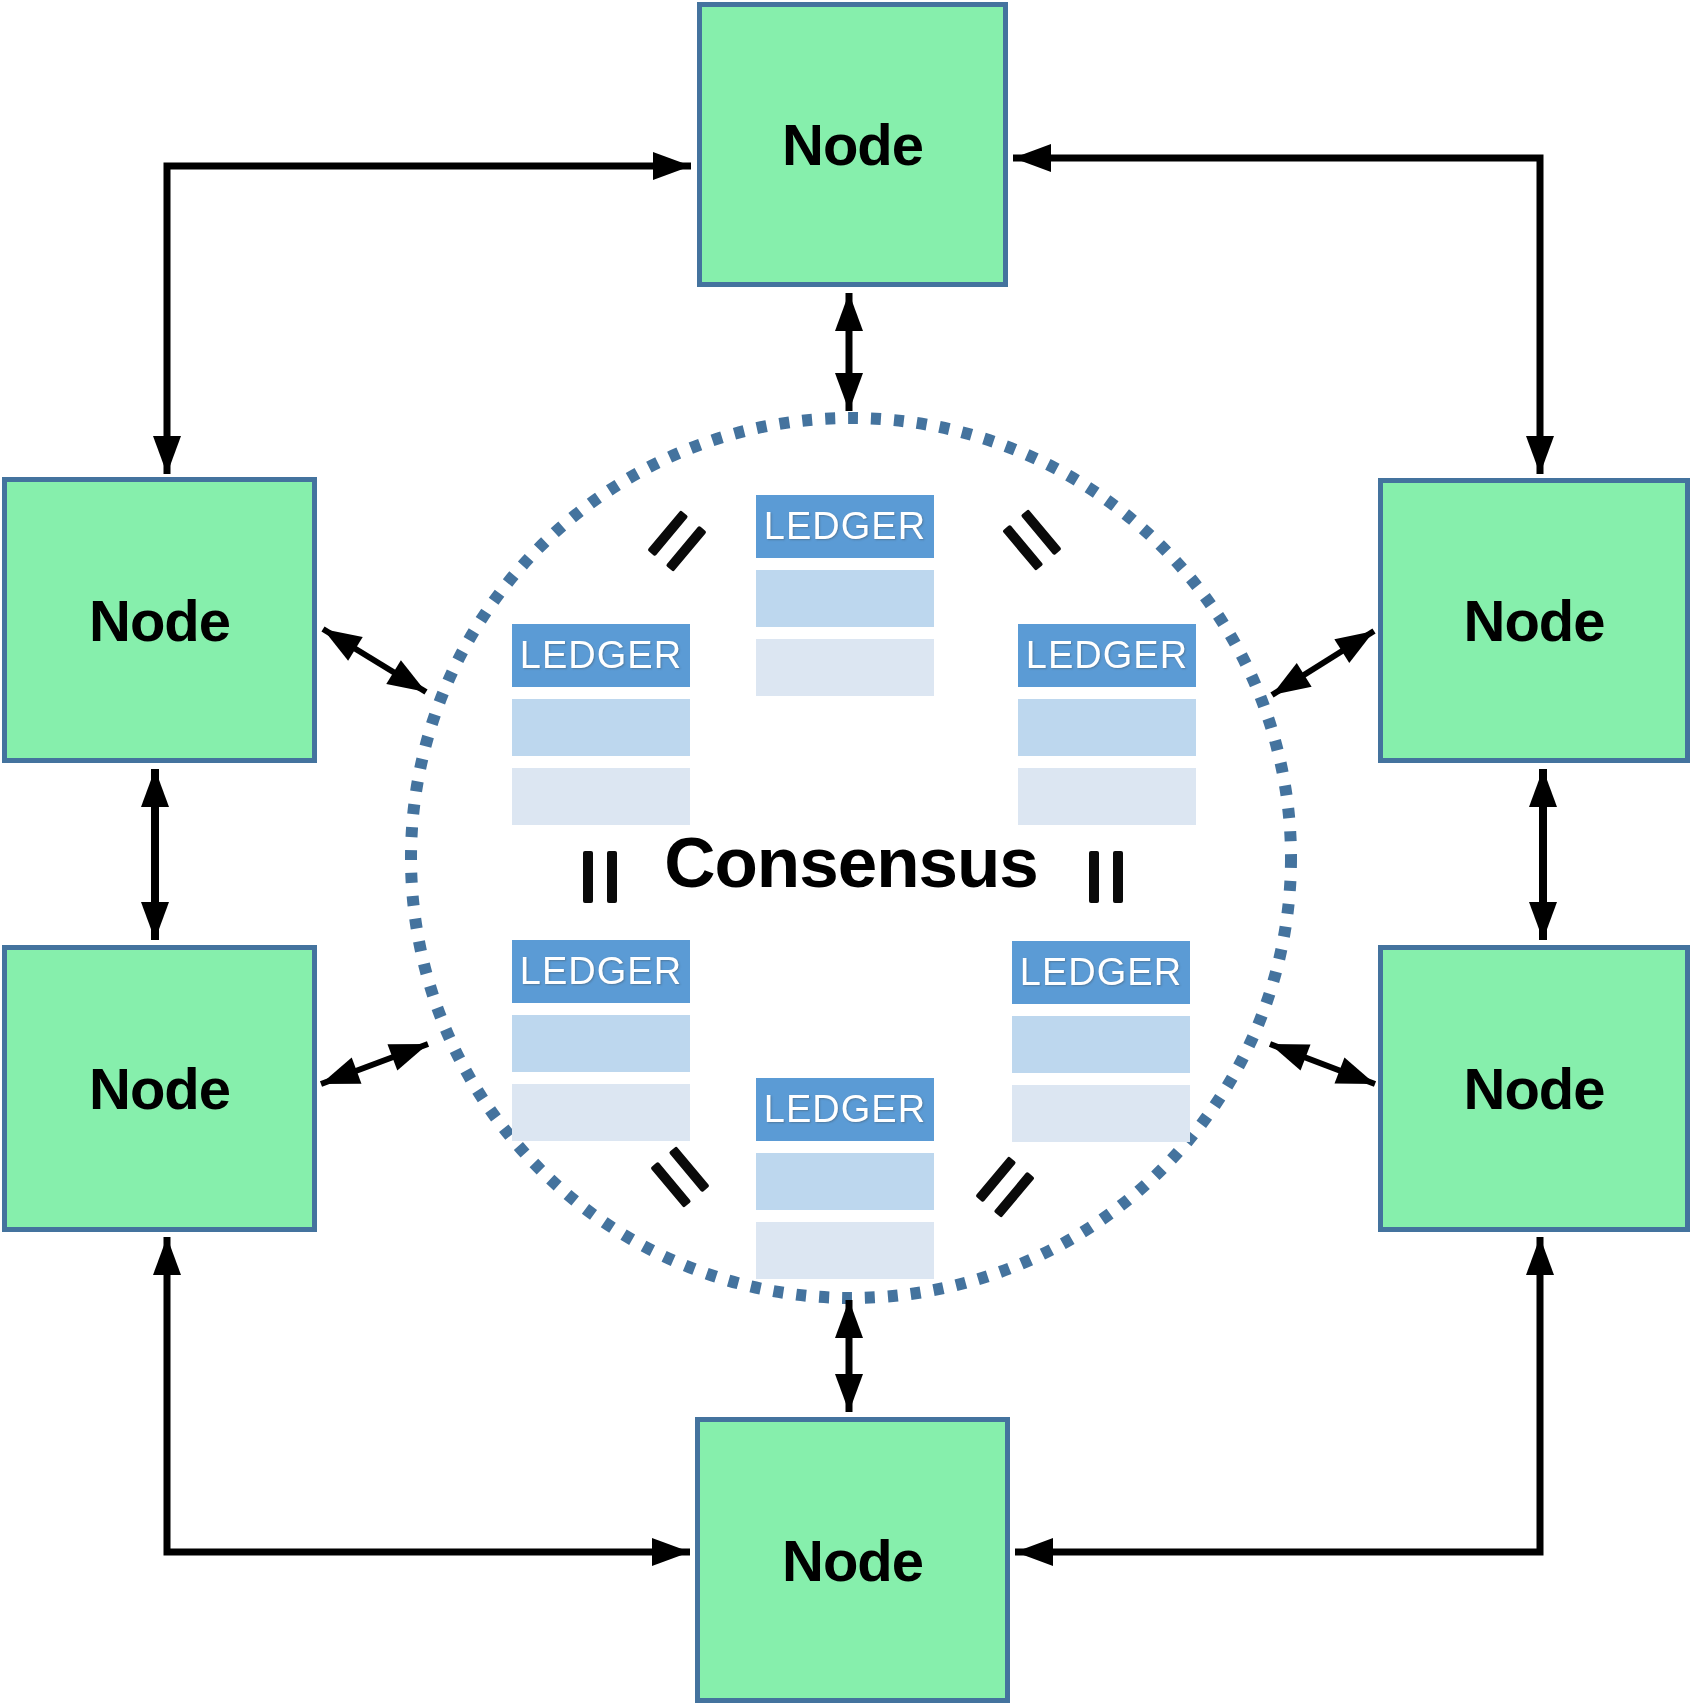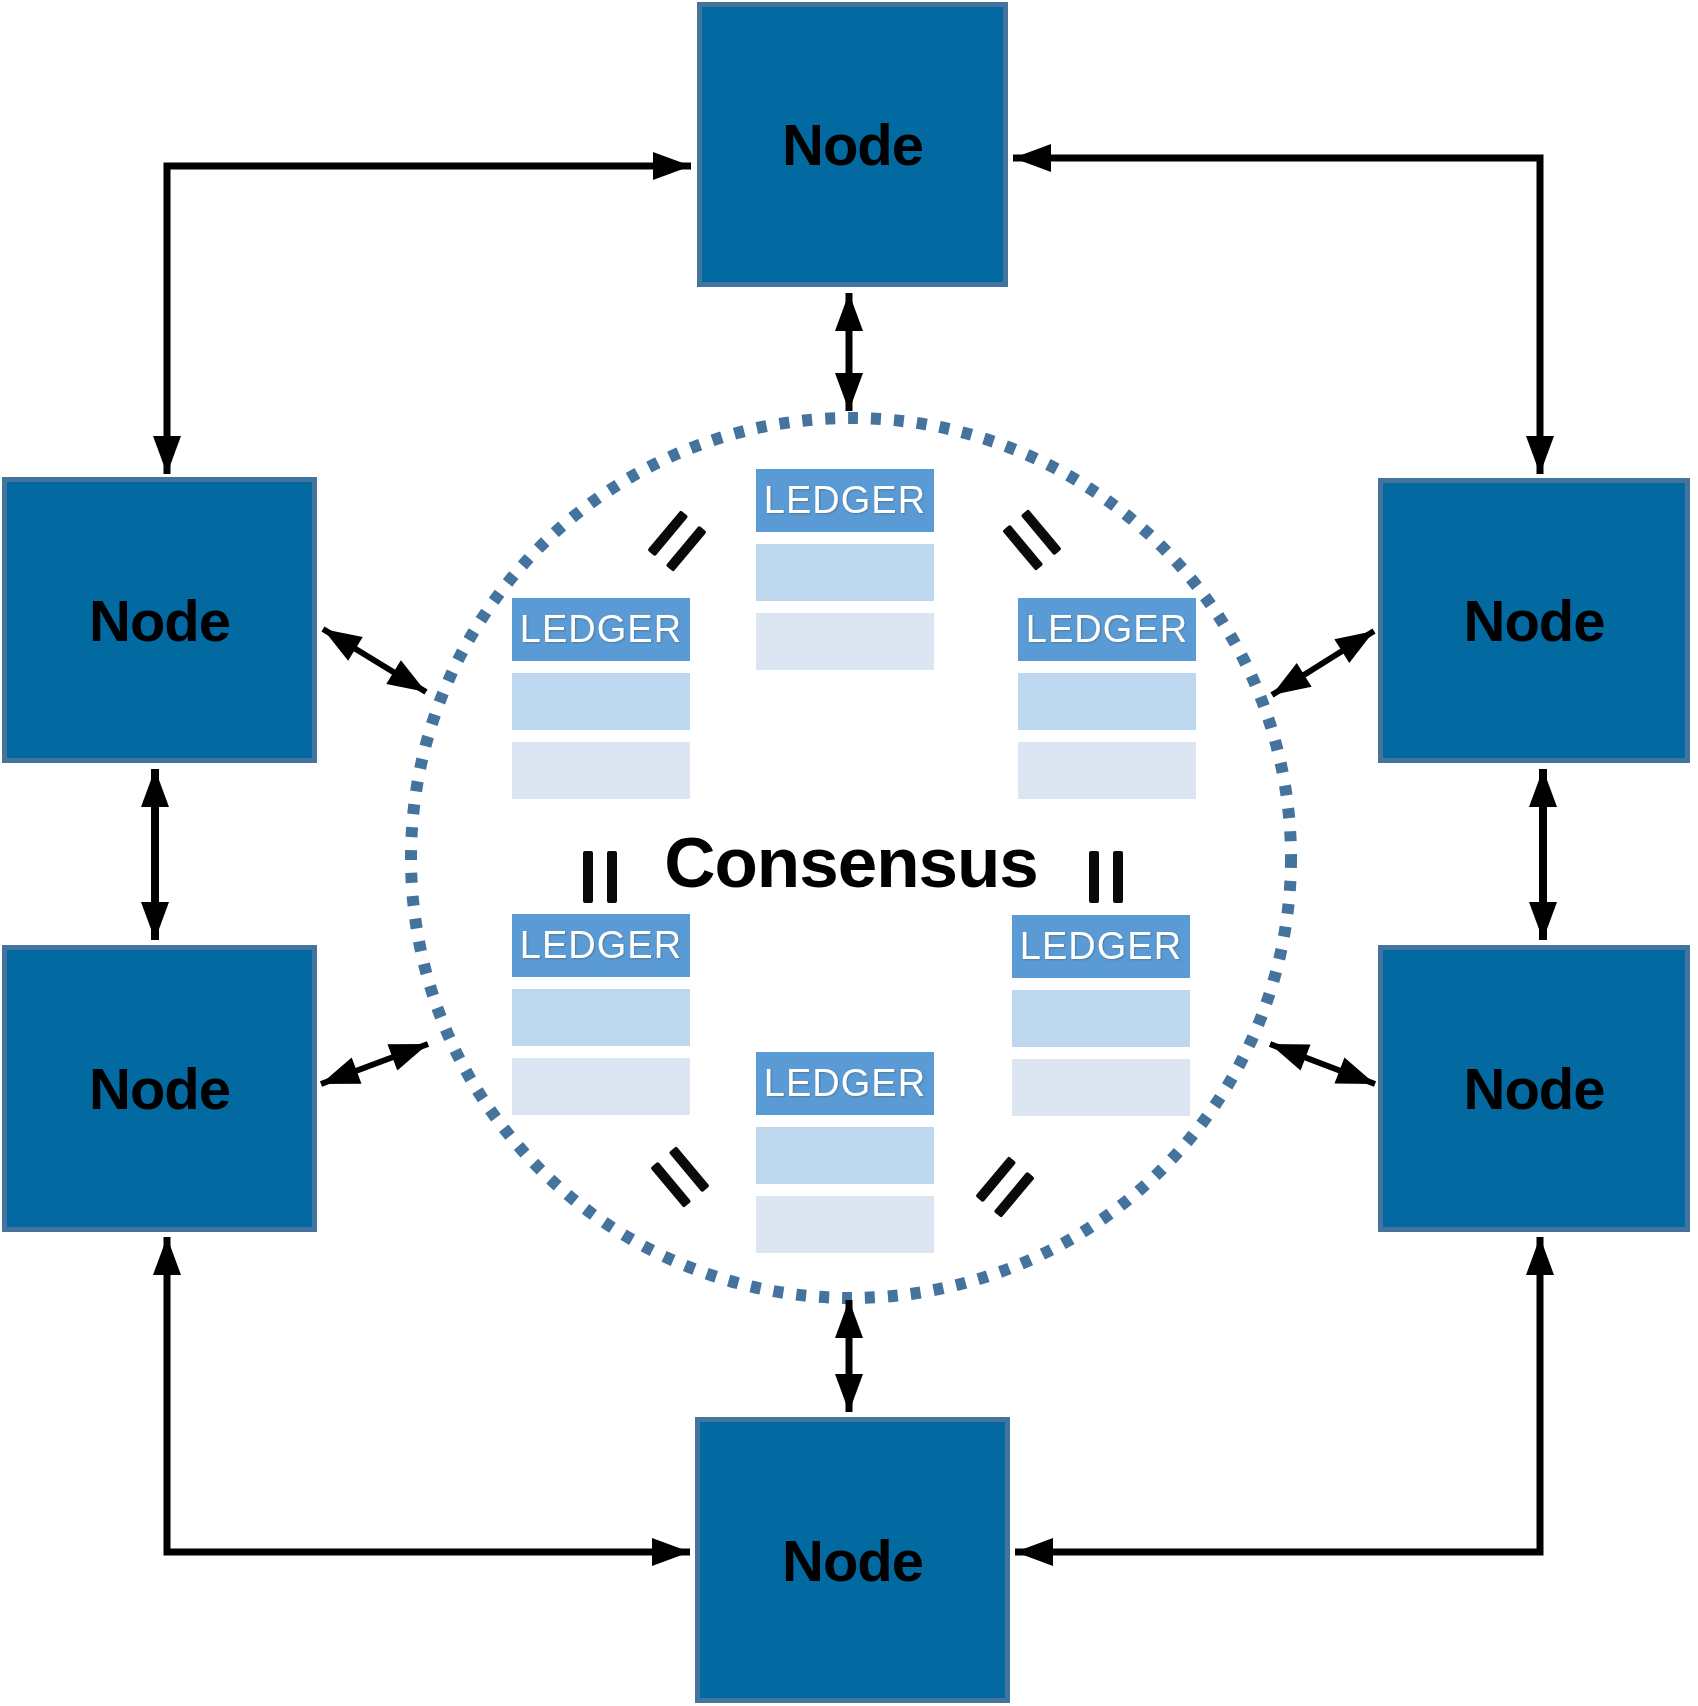--- a/index.html
+++ b/index.html
@@ -11,21 +11,21 @@
     overflow: hidden;
     font-family: "Liberation Sans", sans-serif;
   }
   #arrow-layer {
     position: absolute;
     left: 0; top: 0;
     width: 1698px; height: 1706px;
   }
   .node-box {
     position: absolute;
-    background: #0369a1;
+    background: #86efac;
     border: 5px solid #44739e;
     box-sizing: border-box;
     display: flex;
     align-items: center;
     justify-content: center;
   }
   .node-label {
     font-size: 58px;
     font-weight: bold;
     color: #000000;
@@ -39,20 +39,21 @@
     width: 178px;
     height: 63px;
     background: #5b9bd5;
     color: #ffffff;
     font-size: 38px;
     letter-spacing: 1px;
     display: flex;
     align-items: center;
     justify-content: center;
     text-shadow: 1px 1px 2px rgba(60,60,60,0.35);
+    margin-top: 26px;
   }
   .ledger-row { width: 178px; height: 57px; margin-top: 12px; }
   .ledger-row.mid   { background: #bdd7ee; }
   .ledger-row.light { background: #dce6f2; }
   .equals-mark {
     position: absolute;
     width: 52px;
     height: 34px;
     display: flex;
     flex-direction: column;

